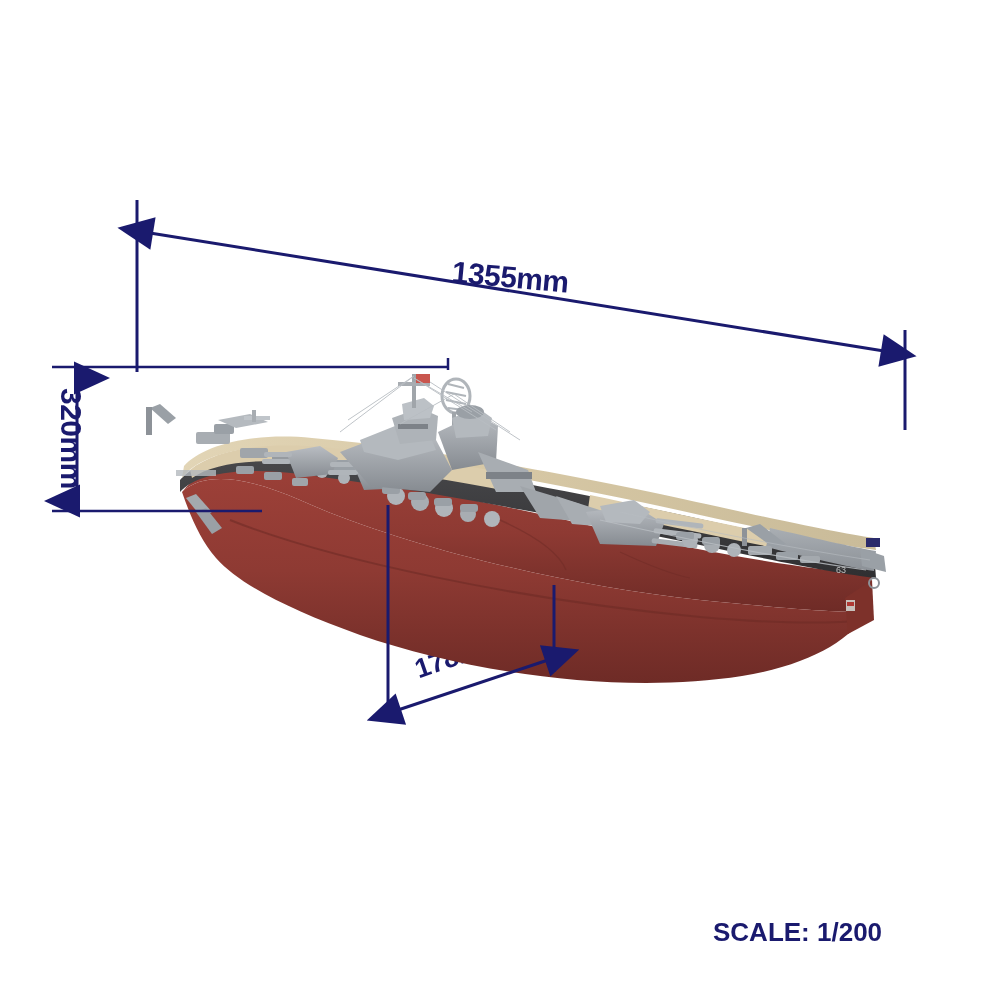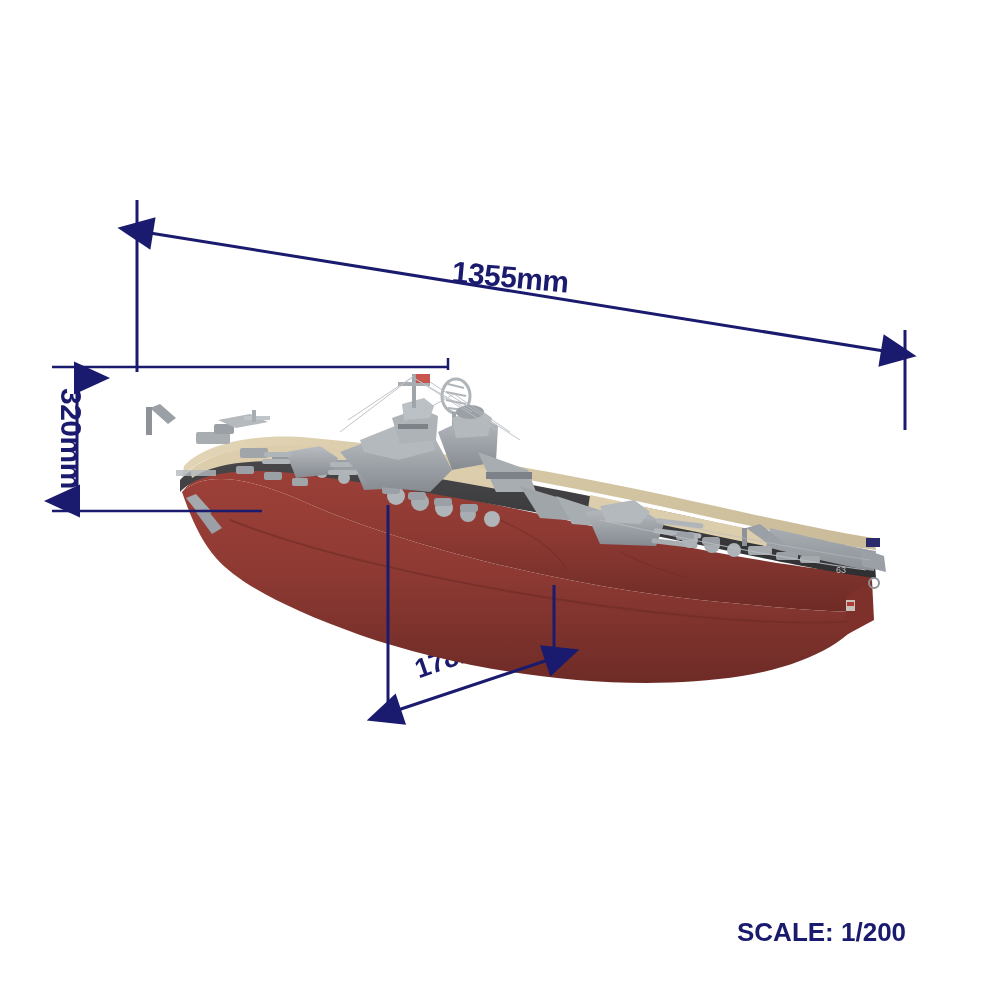--- a/index.html
+++ b/index.html
@@ -48,21 +48,20 @@
   }
   #label-scale {
     position: absolute;
     left: 713px;
     top: 917px;
     color: #1a1a6e;
     font-size: 26px;
     font-weight: bold;
     letter-spacing: 0px;
     font-family: "Liberation Sans", sans-serif;
-    margin-left: 24px;
   }
   #annotation-layer, #ship-layer {
     position: absolute;
     left: 0; top: 0;
     width: 1000px;
     height: 1000px;
   }
   #ship-layer { z-index: 2; }
   #annotation-layer { z-index: 5; }
 </style>

